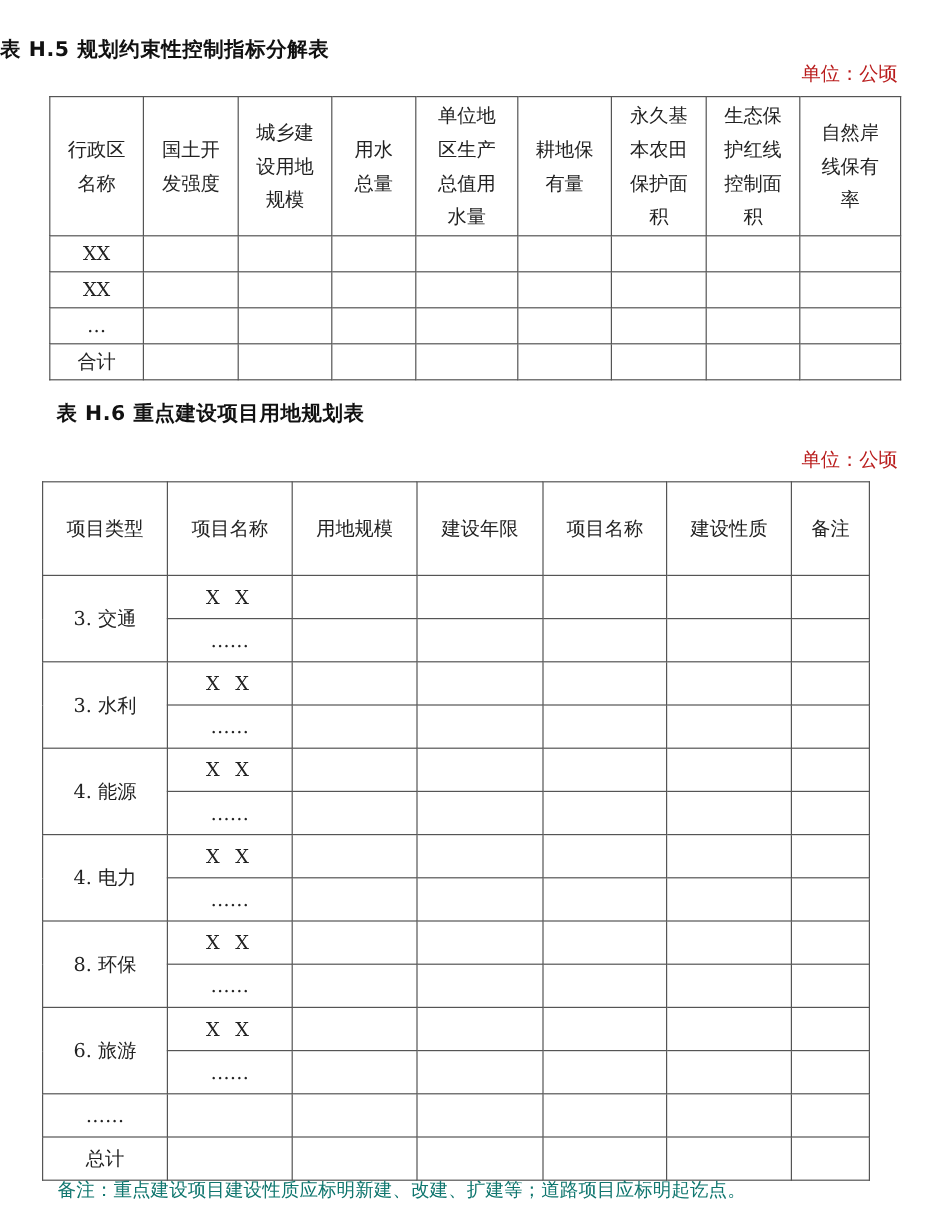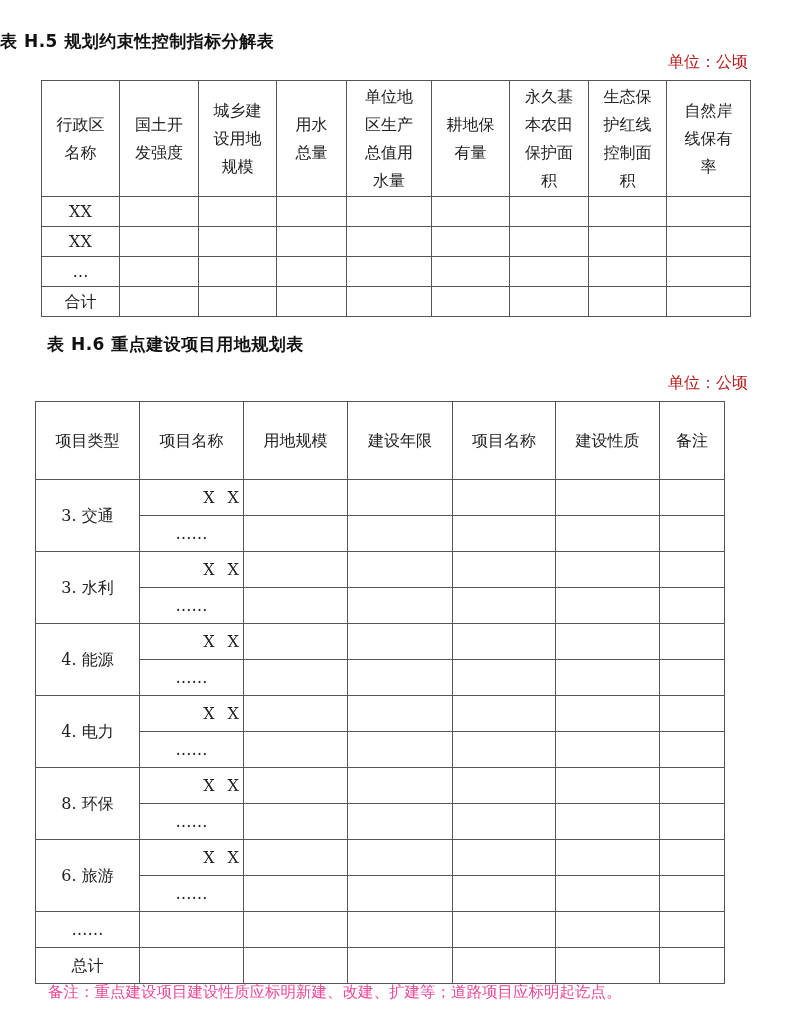--- a/index.html
+++ b/index.html
@@ -22,24 +22,24 @@
   td, th {
     border: 1.3px solid #555; text-align: center; vertical-align: middle;
     padding: 0; font-weight: normal; line-height: 28px;
   }
   .hdr-text { display: inline-block; line-height: 28px; }
   .t1 th { height: 115px; }
   .t1 td { height: 29px; }
   .t2 th { height: 77px; }
   .t2 td { height: 35px; }
   .note {
-    position: absolute; left: 48px; top: 982px; font-size: 15.5px; color: #ec4899;
+    position: absolute; left: 48px; top: 982px; font-size: 15.5px; color: #0f766e;
     white-space: nowrap;
   }
-  .xx { letter-spacing: 4px; text-align: right; }
+  .xx { letter-spacing: 4px; }
 </style>
 </head>
 <body>
 
 <div class="title" style="top:30px;">表 H.5  规划约束性控制指标分解表</div>
 <div class="unit" style="top:52px;">单位：公顷</div>
 
 <table class="t1" style="left:41px; top:80px; width:709px;">
   <colgroup>
     <col style="width:78px">

